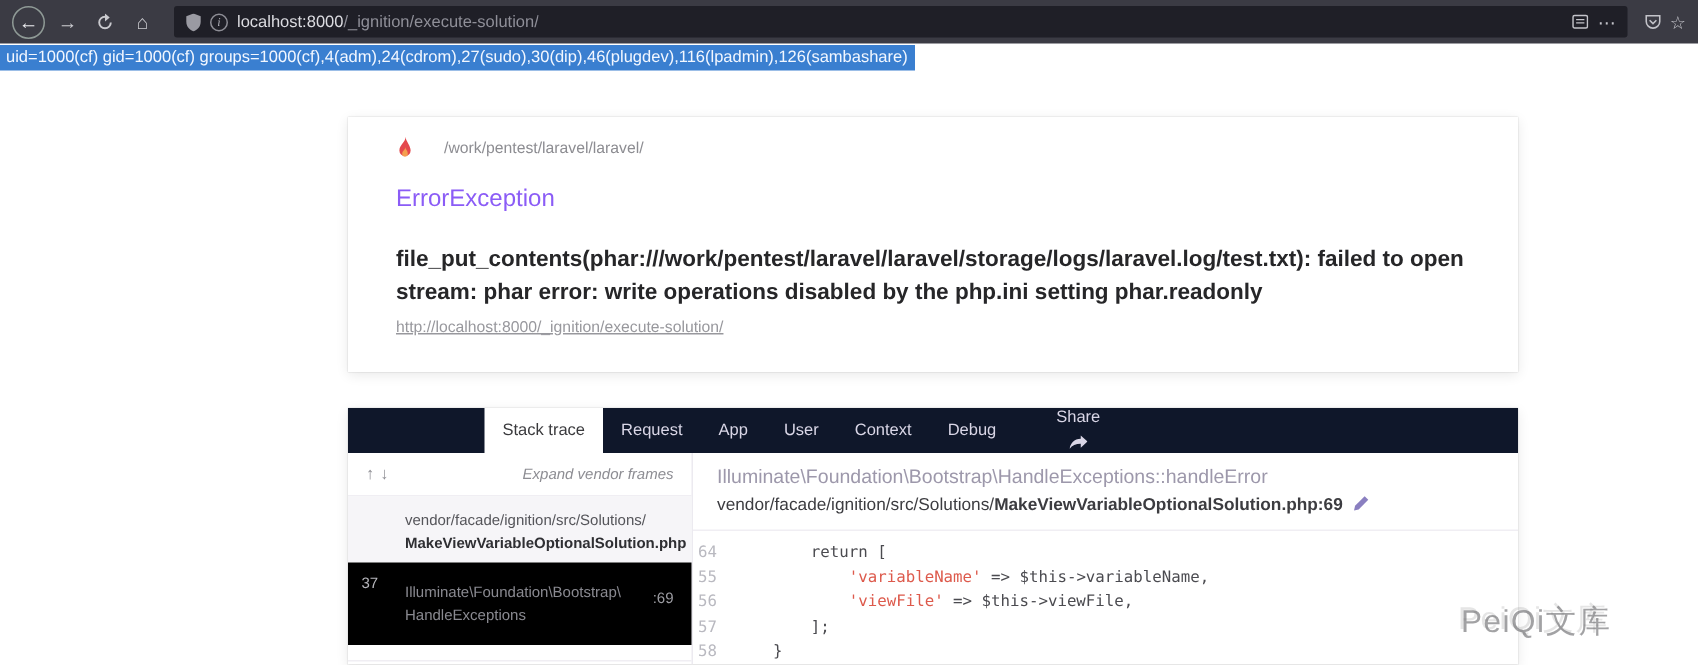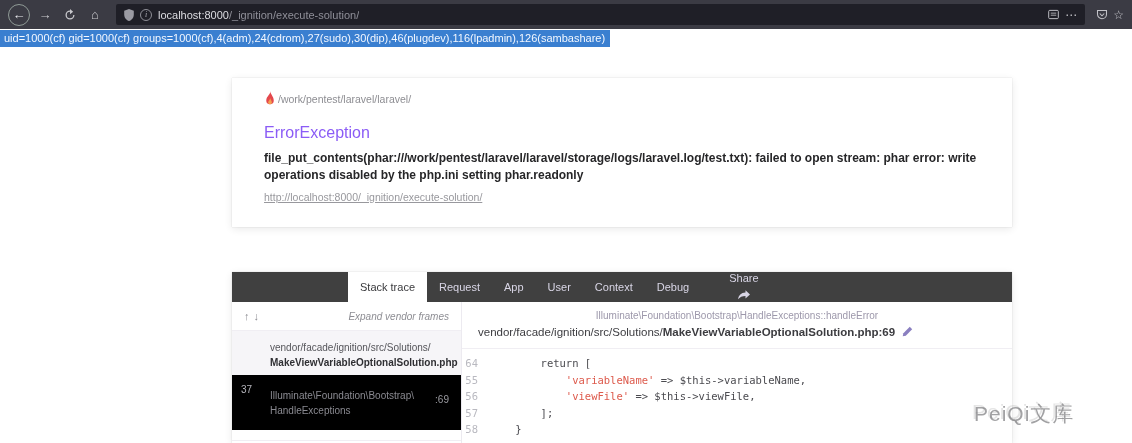--- a/index.html
+++ b/index.html
@@ -39,41 +39,41 @@
     position:absolute; top:30px; left:0; background:#3a7fd0; color:#f2f7ff;
     font-size:11px; padding:2px 5px 3px 4px; white-space:nowrap;
   }
 
   
   .error-card {
     position:absolute; left:232px; top:78px; width:780px;
     background:#fff; box-shadow:0 0 1px rgba(0,0,0,.2), 0 2px 8px rgba(0,0,0,.09);
     padding:13px 32px 22px 32px;
   }
-  .app-row { display:flex; align-items:center; gap:2px; }
+  .app-row { display:flex; align-items:center; gap:20px; }
   .app-path { font-size:10.5px; color:#8d8d92; }
   .exc-class { margin-top:18px; font-size:16px; color:#8b5cf6; }
   .exc-message {
-    margin-top:8px; font-size:12px; font-weight:700; color:#262628;
+    margin-top:20px; font-size:15px; font-weight:700; color:#262628;
     line-height:1.45; max-width:736px;
   }
   .exc-link {
     margin-top:6px; display:inline-block; font-size:10.5px; color:#98989d;
     text-decoration:underline; cursor:pointer;
   }
 
   
   .trace-card {
     position:absolute; left:232px; top:272px; width:780px; height:171px;
     background:#fff; box-shadow:0 0 1px rgba(0,0,0,.2), 0 2px 8px rgba(0,0,0,.09);
     display:flex; flex-direction:column; overflow:hidden;
   }
   .trace-nav {
-    height:30px; flex-shrink:0; background:#404040; display:flex; align-items:stretch;
-    padding-left:116px; color:#d9d6e6; font-size:11px;
+    height:30px; flex-shrink:0; background:#0f172a; display:flex; align-items:stretch;
+    padding-left:91px; color:#d9d6e6; font-size:11px;
   }
   .tab { padding:0 12px; display:flex; align-items:center; cursor:pointer; white-space:nowrap; }
   .tab.active { background:#ffffff; color:#3a3a3d; }
   .share-btn { margin-left:16px; padding:0 12px; display:flex; align-items:center; gap:6px; cursor:pointer;flex-direction:column; }
 
   .trace-body { flex:1; display:flex; min-height:0; }
 
   .frames-panel { width:230px; flex-shrink:0; border-right:1px solid #eceaf0; display:flex; flex-direction:column; }
   .frames-header {
     height:29px; flex-shrink:0; display:flex; align-items:center; justify-content:space-between;
@@ -89,21 +89,21 @@
     background:#000000; position:relative; padding:5px 12px 12px 38px;
     font-size:10px; line-height:1.5; color:#8a8a91; display:flex; cursor:pointer;
   }
   .frame-index { position:absolute; left:9px; top:7px; color:#b5b5bb; }
   .frame-class { min-width:0;margin-top:8px; }
   .frame-line { margin-left:auto; padding-left:8px; color:#9b9ba1; align-self:center; }
   .unknown-frames { margin-top:10px; border-top:1px solid #f0eef3; padding:12px 12px 10px 38px; font-size:10px; color:#a5a5ab; }
 
   .detail-panel { flex:1; min-width:0; display:flex; flex-direction:column; }
   .detail-header { padding:8px 16px 9px 16px; border-bottom:1px solid #f0eef3; flex-shrink:0; }
-  .detail-method { font-size:10px; color:#9d98ab; white-space:nowrap; overflow:hidden;text-align:center; }
+  .detail-method { font-size:13px; color:#9d98ab; white-space:nowrap; overflow:hidden; }
   .detail-file { margin-top:5px; font-size:11.5px; color:#3c3c40; white-space:nowrap; }
   .detail-file .bold { font-weight:700; }
   .pencil-btn { display:inline-block; margin-left:7px; cursor:pointer; vertical-align:-1px; }
 
   .code-viewer {
     flex:1; overflow:hidden; padding-top:6px;
     font-family:"DejaVu Sans Mono", monospace; font-size:10.5px; line-height:16.5px;
   }
   .code-line { display:flex; }
   .ln { width:28px; flex-shrink:0; text-align:right; padding-right:12px; color:#b9b9c0; }

